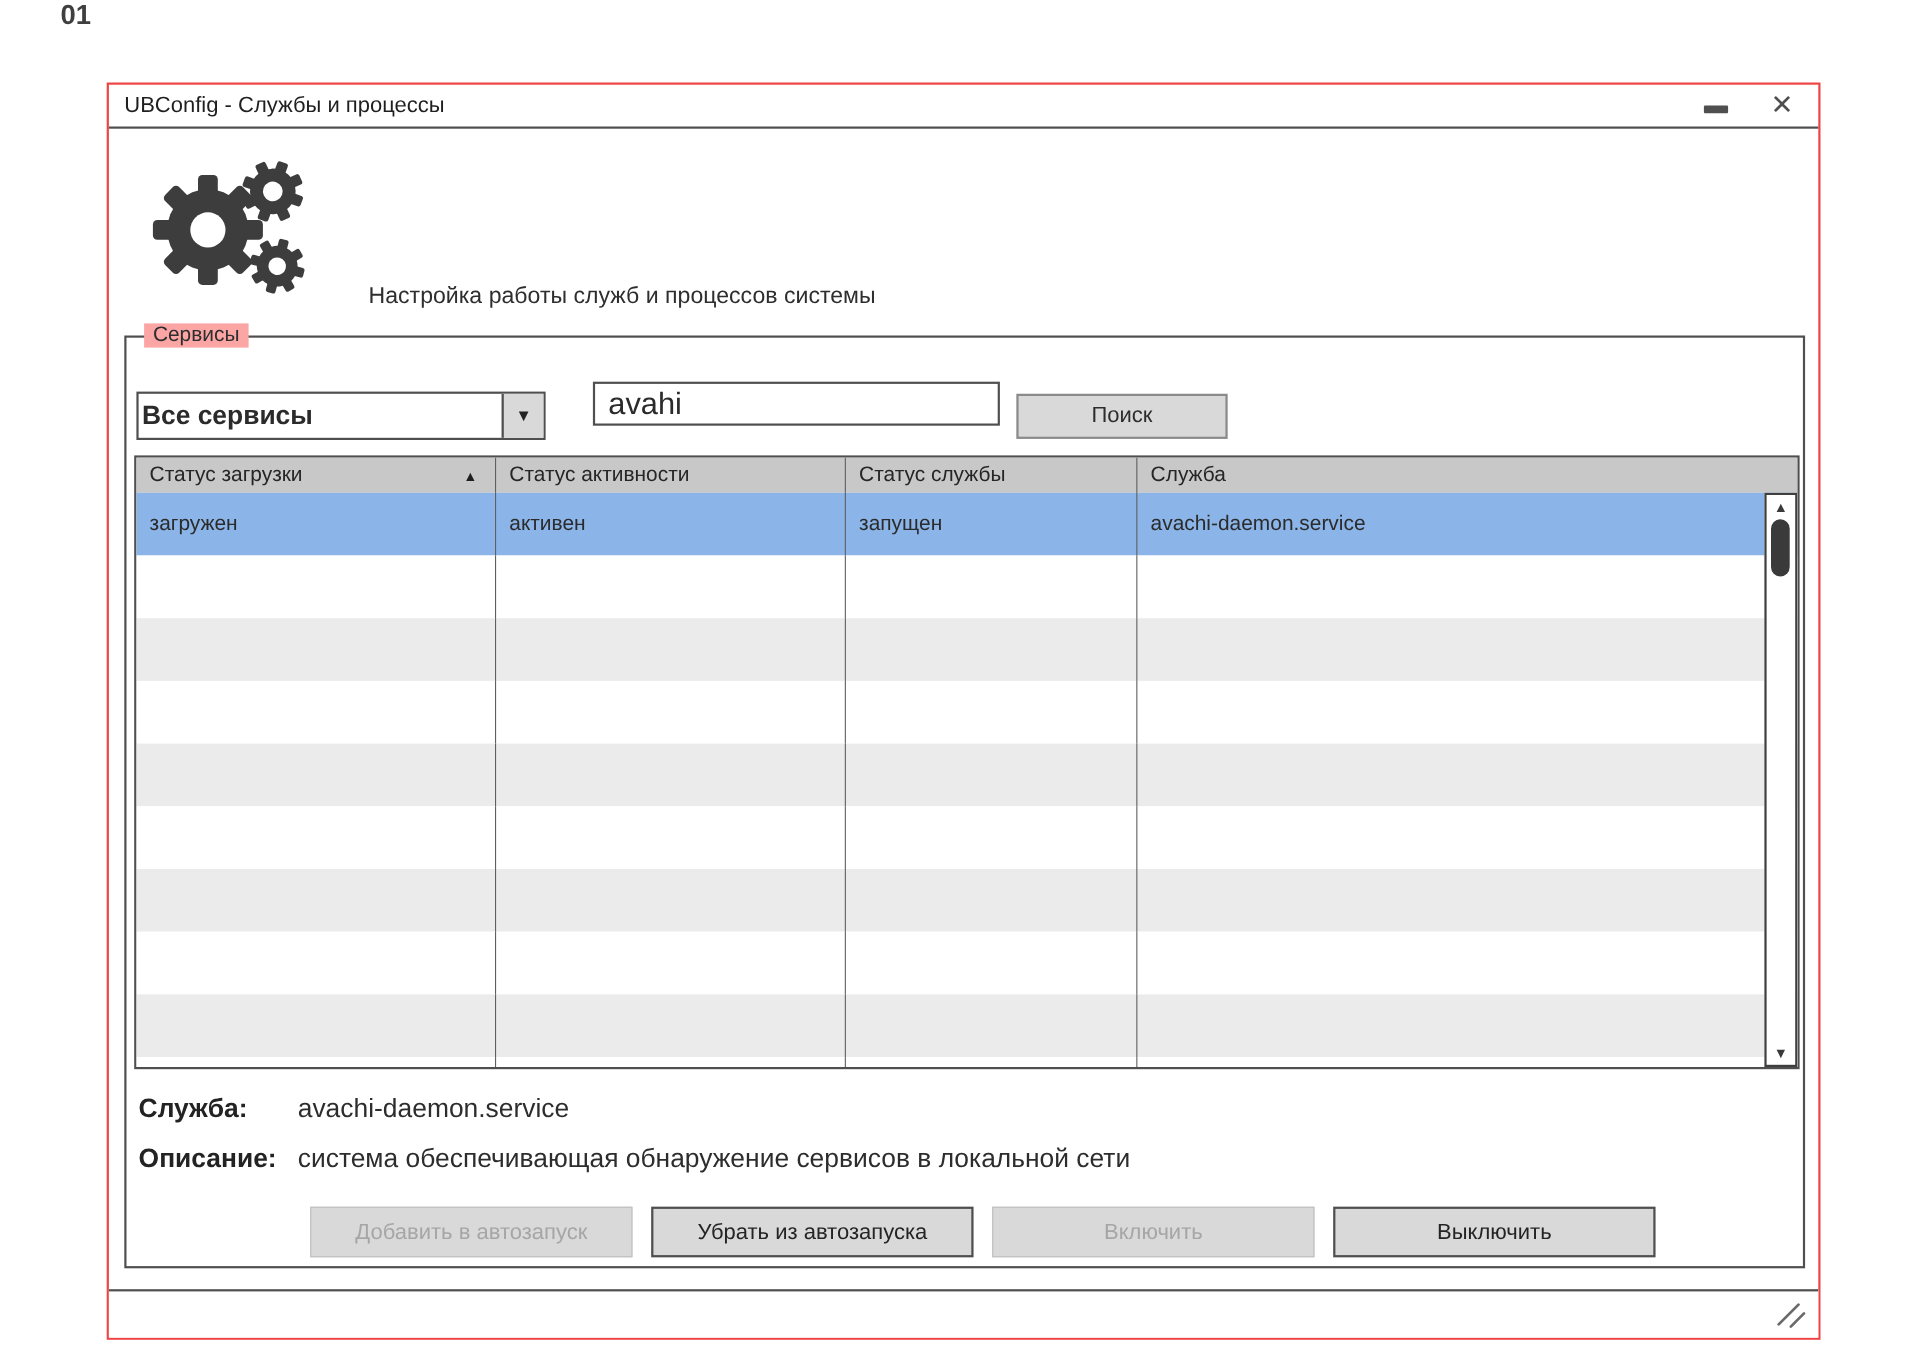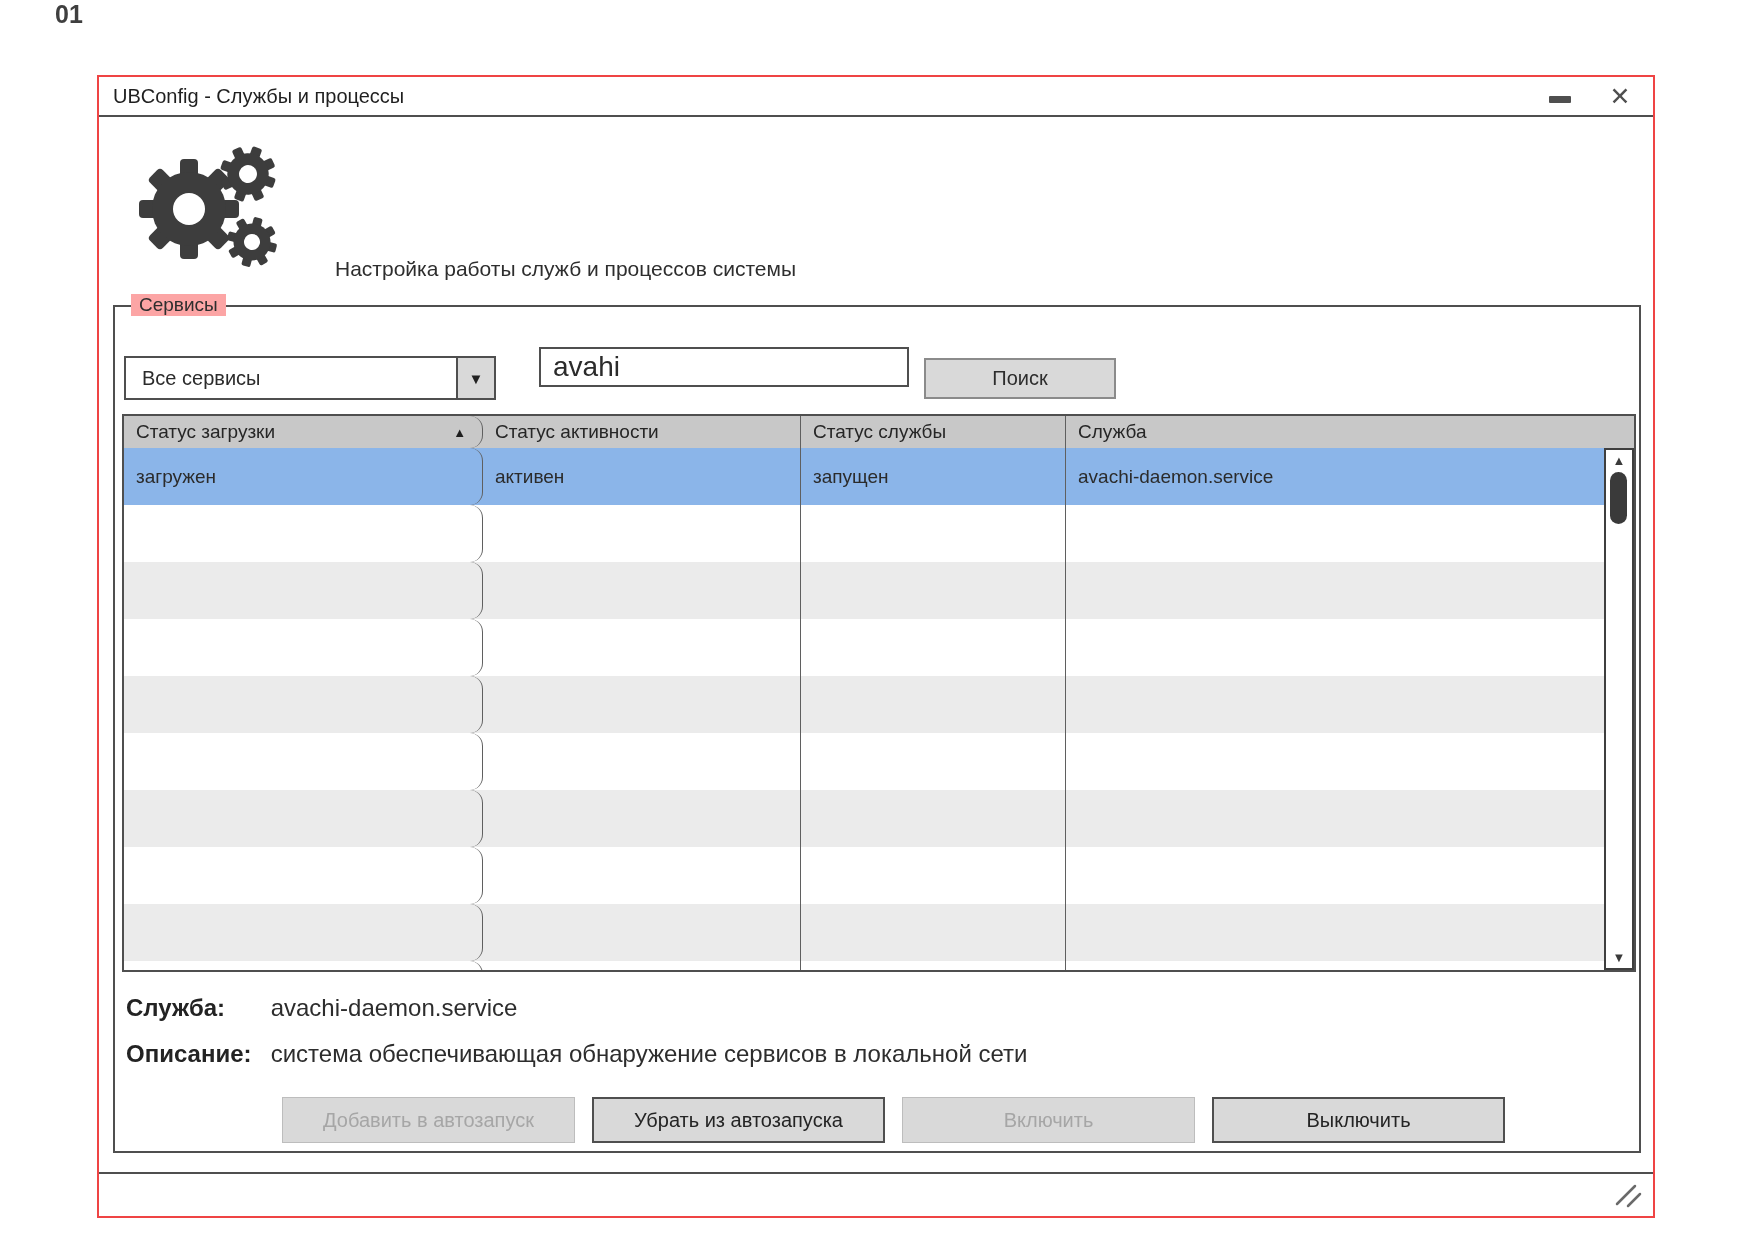--- a/index.html
+++ b/index.html
@@ -23,38 +23,38 @@
   .gears { position:absolute; left:0; top:0; }
   .app-desc { position:absolute; left:203px; top:112px; font-size:21px; color:#2e2e2e; white-space:nowrap; }
 
   .services { position:absolute; left:14px; top:228px; width:1528px; height:848px;
               border:2px solid #4f4f4f; background:#fff; }
   .group-legend { position:absolute; top:-13px; left:16px; background:#fca5a5; padding:0 8px;
                   font-size:19px; color:#2e2e2e; }
 
   .combo { position:absolute; left:9px; top:49px; width:372px; height:44px;
            border:2px solid #4f4f4f; background:#fff; display:flex; align-items:center; cursor:pointer; }
-  .combo-value { flex:1; padding-left:16px; font-size:20px; }
+  .combo-value { flex:1; padding-left:3px; font-size:24px;font-weight:bold; }
   .combo-arrow { width:38px; height:100%; background:#d9d9d9; border-left:2px solid #4f4f4f;
                  display:flex; align-items:center; justify-content:center; font-size:15px; color:#222; }
   .search-input { position:absolute; left:424px; top:40px; width:370px; height:40px;
                   border:2px solid #4f4f4f; font-size:28px; padding:0 12px;
                   font-family:"Liberation Sans","DejaVu Sans",sans-serif; color:#2b2b2b; outline:none; }
   .search-btn { position:absolute; left:809px; top:51px; width:192px; height:41px;
                 background:#d9d9d9; border:2px solid #8b8b8b; font-size:20px; color:#2d2d2d;
                 font-family:"Liberation Sans","DejaVu Sans",sans-serif; cursor:pointer; }
 
   .table { position:absolute; left:7px; top:107px; width:1514px; height:558px;
            border:2px solid #4f4f4f; background:#fff; overflow:hidden; }
   .t-head { display:flex; height:32px; background:#c8c8c8; }
   .t-head .t-cell { font-size:19px; color:#262626; display:flex; align-items:center; }
   .t-row { display:flex; height:57px; }
   .t-cell { padding-left:12px; display:flex; align-items:center; font-size:19px;
             border-right:1.5px solid #5f5f5f; overflow:hidden; white-space:nowrap; }
-  .c1 { width:359px;border-radius:13px; } .c2 { width:318px; } .c3 { width:265px; } .c4 { flex:1; border-right:none; }
+  .c1 { width:327px; } .c2 { width:318px; } .c3 { width:265px; } .c4 { flex:1; border-right:none; }
   .sort-icon { margin-left:auto; margin-right:16px; font-size:13px; color:#1f1f1f; }
   .row-selected { background:#8bb5e9; }
   .row-even { background:#ffffff; } .row-odd { background:#ebebeb; }
 
   .scrollbar { position:absolute; top:32px; right:0; bottom:0; width:30px;
                background:#fff; border:2px solid #3f3f3f; z-index:5; }
   .sb-up, .sb-down { position:absolute; left:0; right:0; text-align:center;
                      font-size:13px; color:#3a3a3a; line-height:1; cursor:pointer; }
   .sb-up { top:4px; } .sb-down { bottom:4px; }
   .sb-thumb { position:absolute; left:4px; top:22px; width:17px; height:52px;

